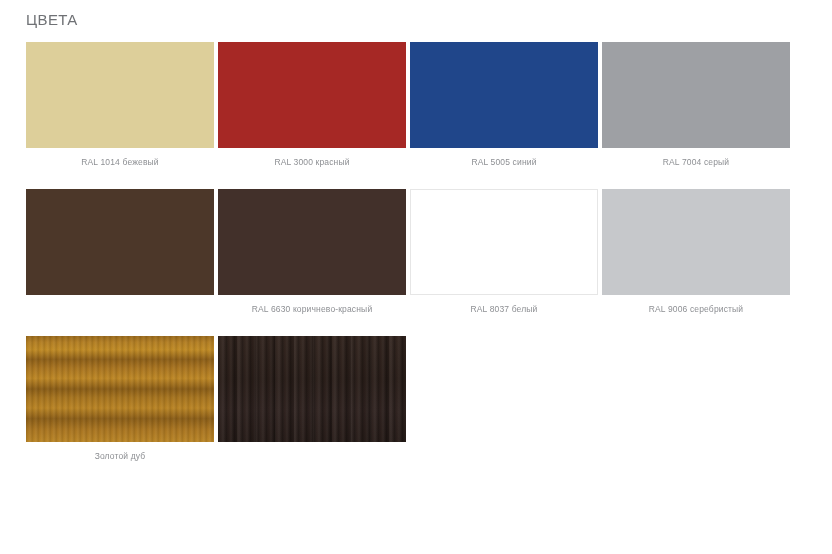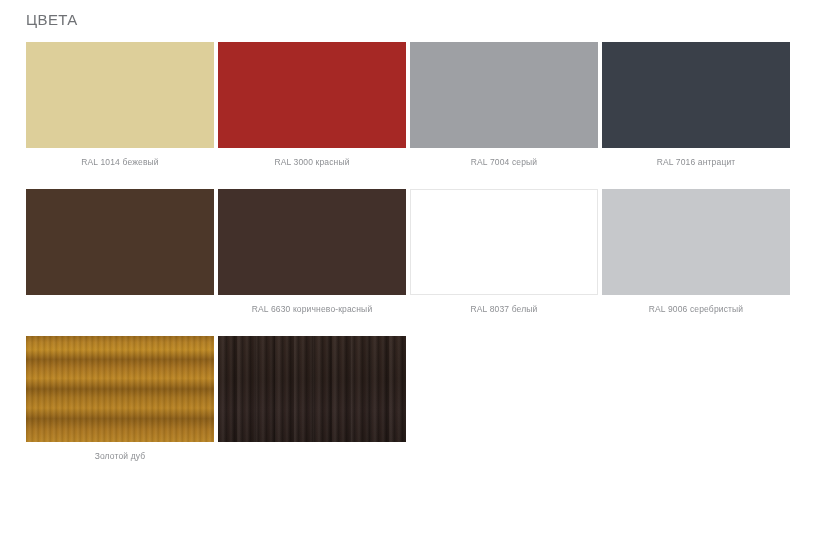--- a/index.html
+++ b/index.html
@@ -91,26 +91,26 @@
   <div class="swatch-grid">
       <div class="swatch-cell">
         <div class="swatch-chip" style="background-color: rgb(221, 207, 154);"></div>
         <div class="swatch-label">RAL 1014 бежевый</div>
       </div>
       <div class="swatch-cell">
         <div class="swatch-chip" style="background-color: rgb(166, 40, 37);"></div>
         <div class="swatch-label">RAL 3000 красный</div>
       </div>
       <div class="swatch-cell">
+        <div class="swatch-chip" style="background-color: rgb(32, 70, 138);"></div>
+        <div class="swatch-label">RAL 5005 синий</div>
+      </div>
+      <div class="swatch-cell">
         <div class="swatch-chip" style="background-color: rgb(158, 160, 164);"></div>
         <div class="swatch-label">RAL 7004 серый</div>
-      </div>
-      <div class="swatch-cell">
-        <div class="swatch-chip" style="background-color: rgb(58, 64, 73);"></div>
-        <div class="swatch-label">RAL 7016 антрацит</div>
       </div>
       <div class="swatch-cell">
         <div class="swatch-chip" style="background-color: rgb(76, 55, 41);"></div>
       </div>
       <div class="swatch-cell">
         <div class="swatch-chip" style="background-color: rgb(66, 48, 42);"></div>
         <div class="swatch-label">RAL 6630 коричнево-красный</div>
       </div>
       <div class="swatch-cell">
         <div class="swatch-chip bordered" style="background-color: rgb(255, 255, 255);"></div>

